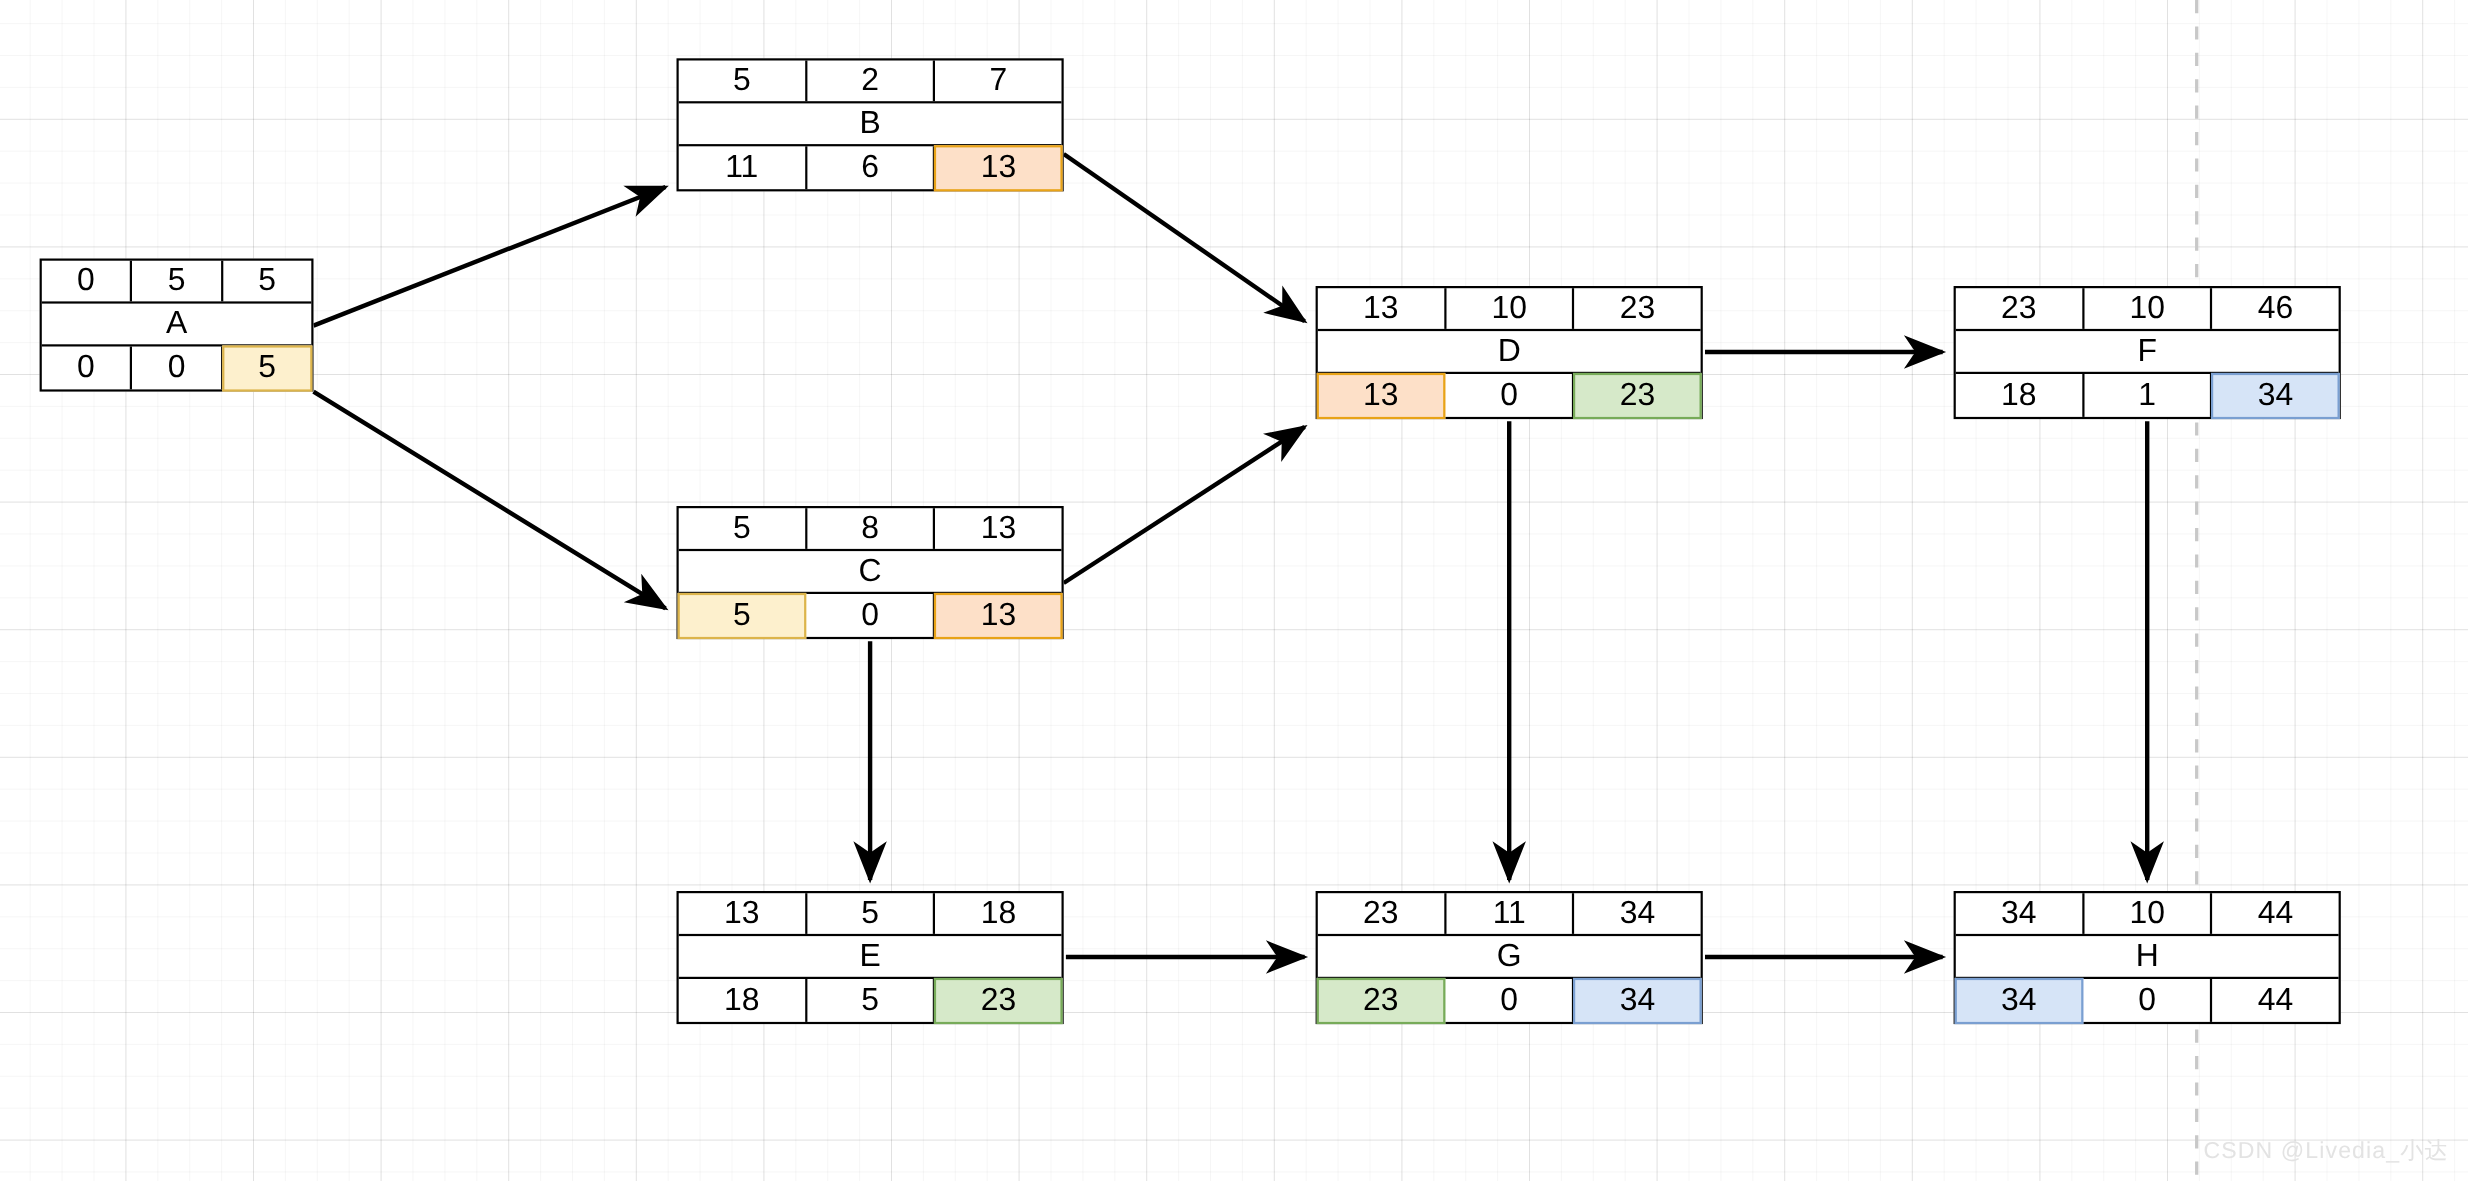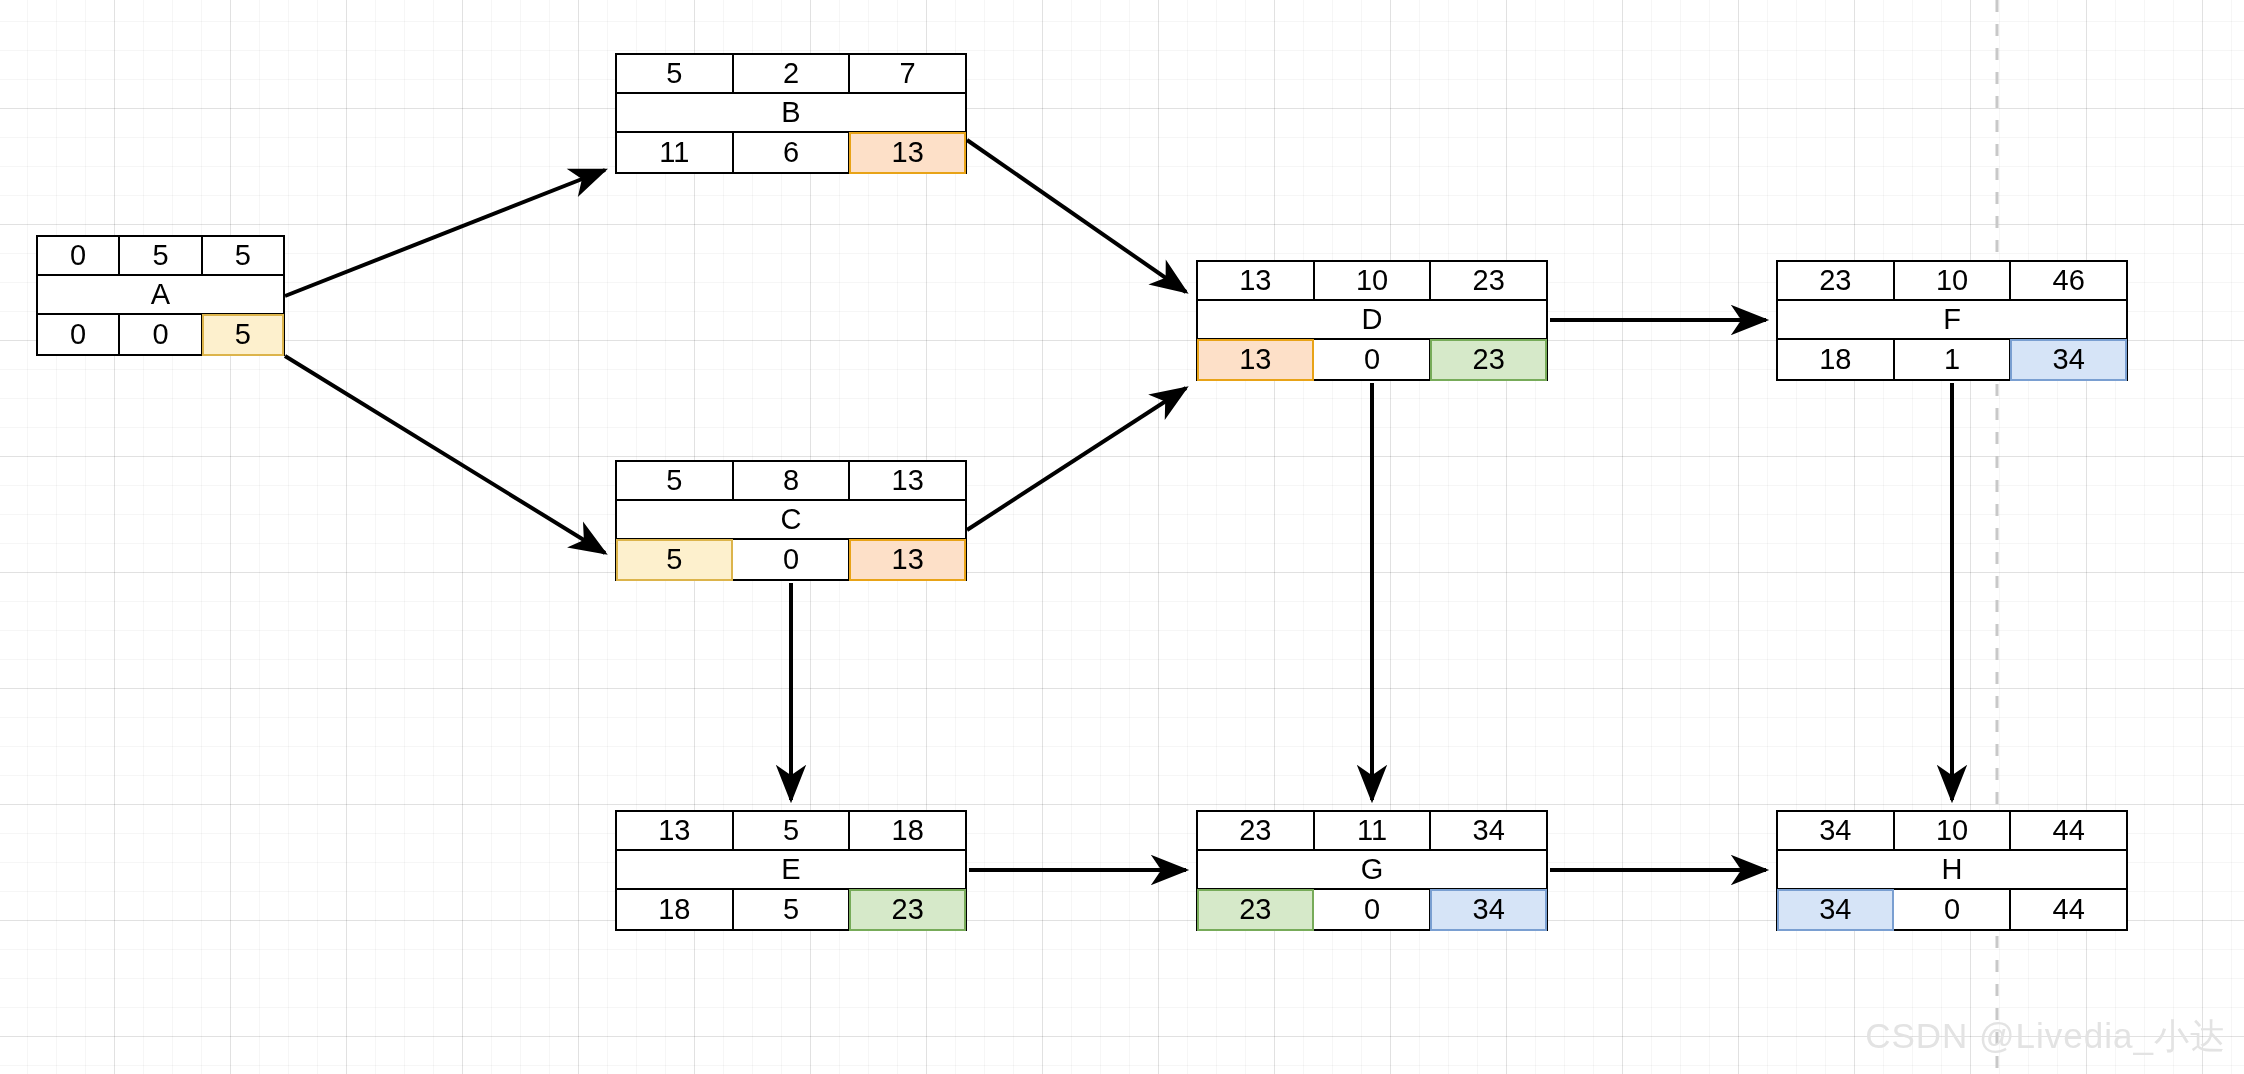--- a/index.html
+++ b/index.html
@@ -95,21 +95,21 @@
   .hl-cream  > .hlbg { background:#fdf0cd; border:2.5px solid #dcb44b; }
   .hl-peach  > .hlbg { background:#fde0c8; border:2.5px solid #e8a317; }
   .hl-green  > .hlbg { background:#d6e9c9; border:2.5px solid #77ab59; }
   .hl-blue   > .hlbg { background:#d6e4f7; border:2.5px solid #7a9fd1; }
 
   
   #watermark {
     position: absolute;
     right: 18px;
     bottom: 14px;
-    font-size: 35px;
+    font-size: 21px;
     color: #e3e3e3;
     letter-spacing: 1px;
     white-space: nowrap;
     z-index: 5;
     margin-left: 40px;
   }
 </style>
 </head>
 <body>
 

